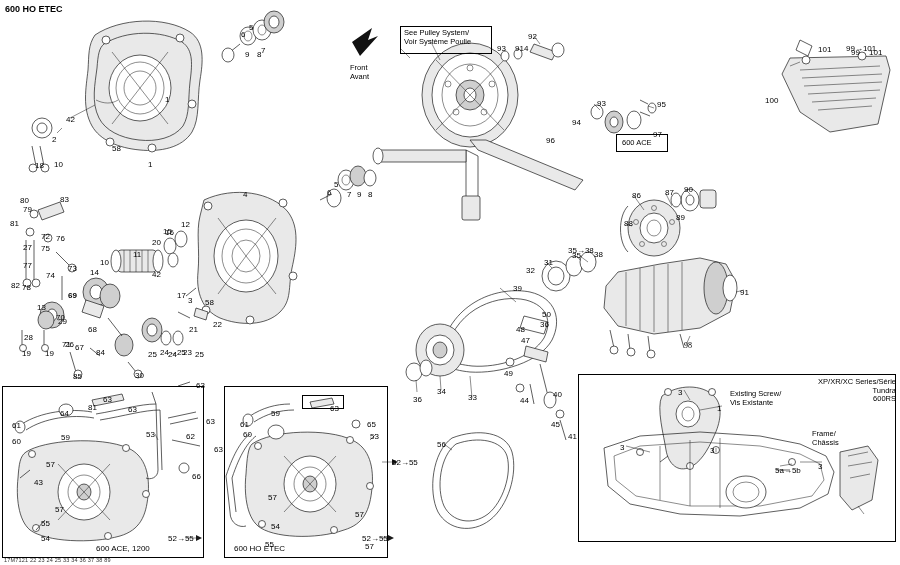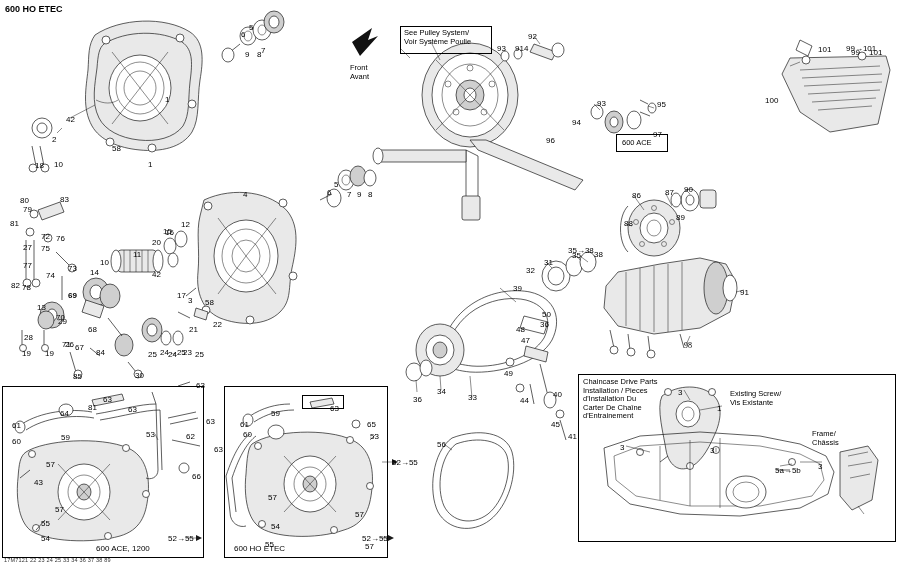--- a/index.html
+++ b/index.html
@@ -385,29 +385,27 @@
   <div class="box" style="left:616px;top:134px;width:52px;height:18px;"></div>
   <div class="cap" style="left:622px;top:139px;">600 ACE</div>
 
   <div class="box" style="left:2px;top:386px;width:202px;height:172px;"></div>
   <div class="cap b" style="left:96px;top:545px;font-size:8px;">600 ACE, 1200</div>
 
   <div class="box" style="left:224px;top:386px;width:164px;height:172px;"></div>
   <div class="cap b" style="left:234px;top:545px;font-size:8px;">600 HO ETEC</div>
 
   <div class="box" style="left:578px;top:374px;width:318px;height:168px;"></div>
-  <div class="cap" style="left:583px;top:378px;width:84px;">Chaincase Drive Parts
-Installation / Pieces
-d'Installation Du
-Carter De Chaîne
-d'Entrainement</div>
   <div class="cap" style="left:730px;top:390px;width:78px;">Existing Screw/
 Vis Existante</div>
   <div class="cap" style="left:812px;top:430px;width:60px;">Frame/
 Châssis</div>
+  <div class="cap b" style="left:786px;top:378px;width:110px;text-align:right;">XP/XR/XC Series/Série
+Tundra
+600RS</div>
 
   <div class="box" style="left:302px;top:395px;width:42px;height:14px;"></div>
 
   <div class="cap b" style="left:352px;top:44px;width:22px;text-align:center;color:#fff;"></div>
   <div class="cap b" style="left:350px;top:64px;">Front
 Avant</div>
 
   <div class="lbl" style="left:168px;top:534px;">52→55</div>
   <div class="lbl" style="left:392px;top:458px;">52→55</div>
   <div class="lbl" style="left:362px;top:534px;">52→55</div>

